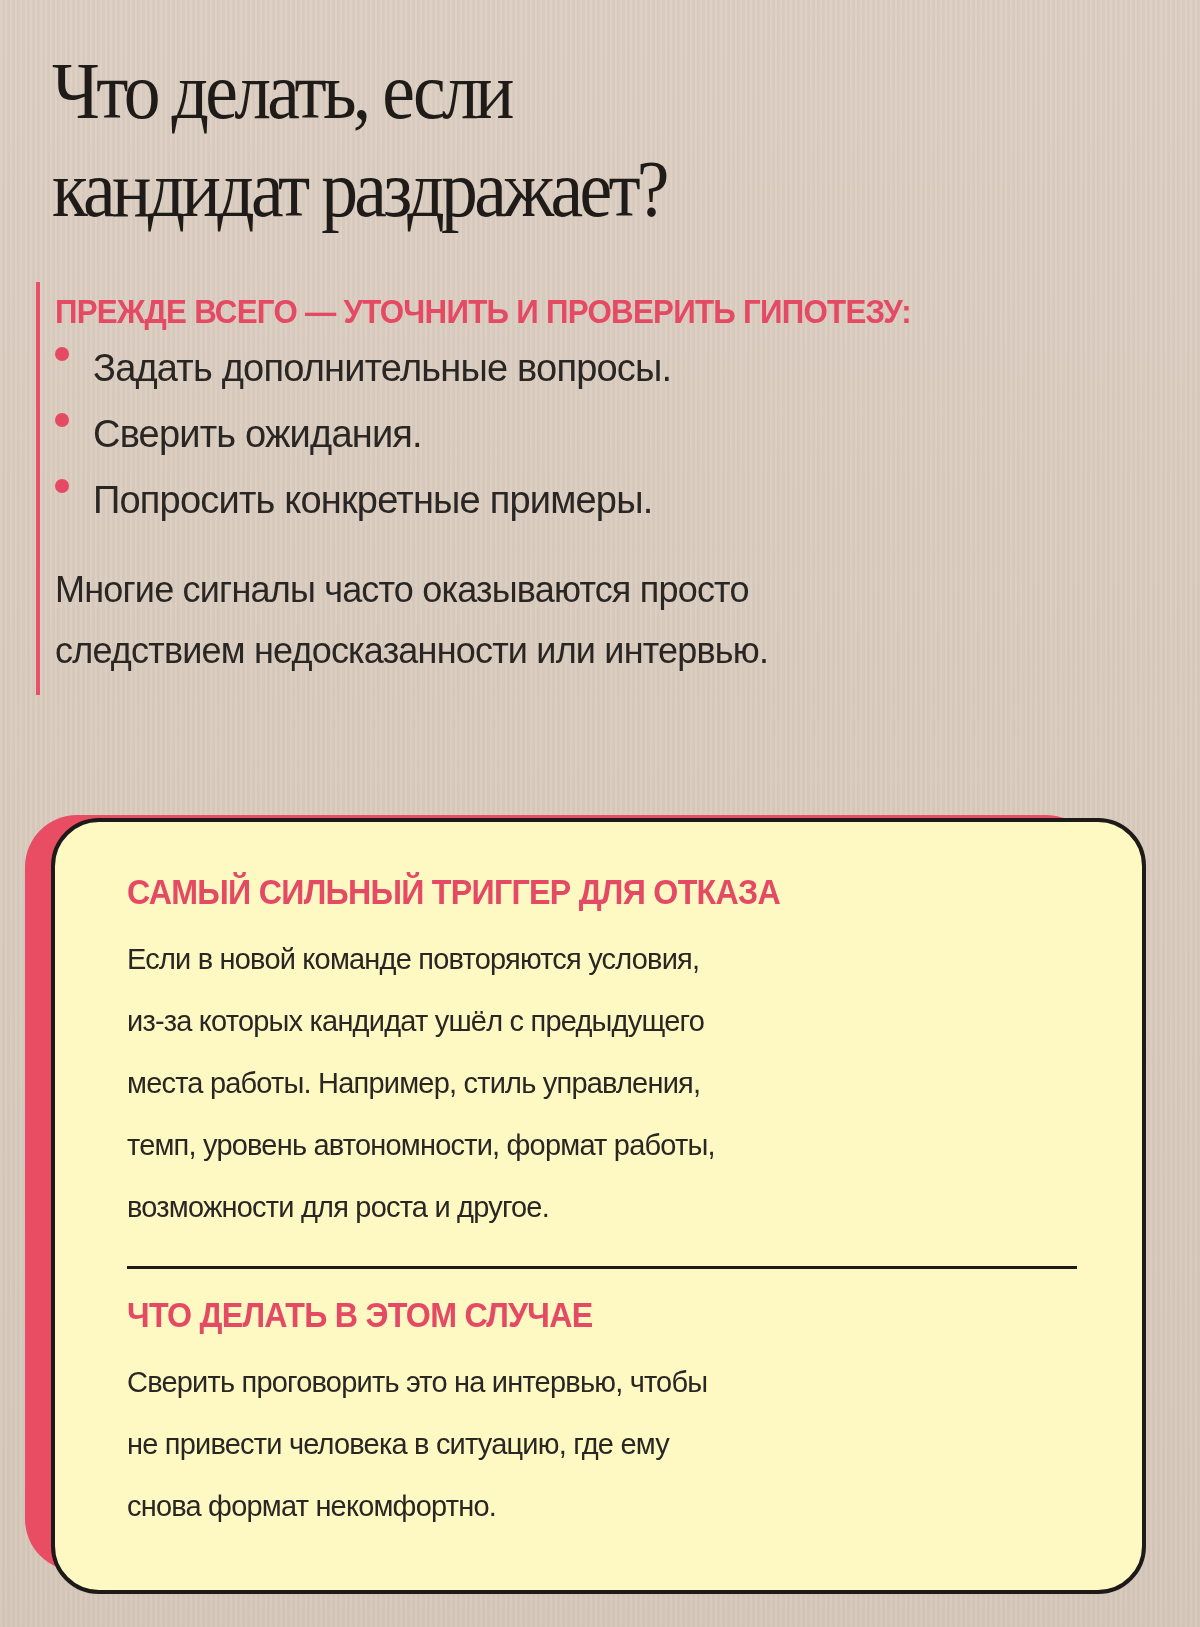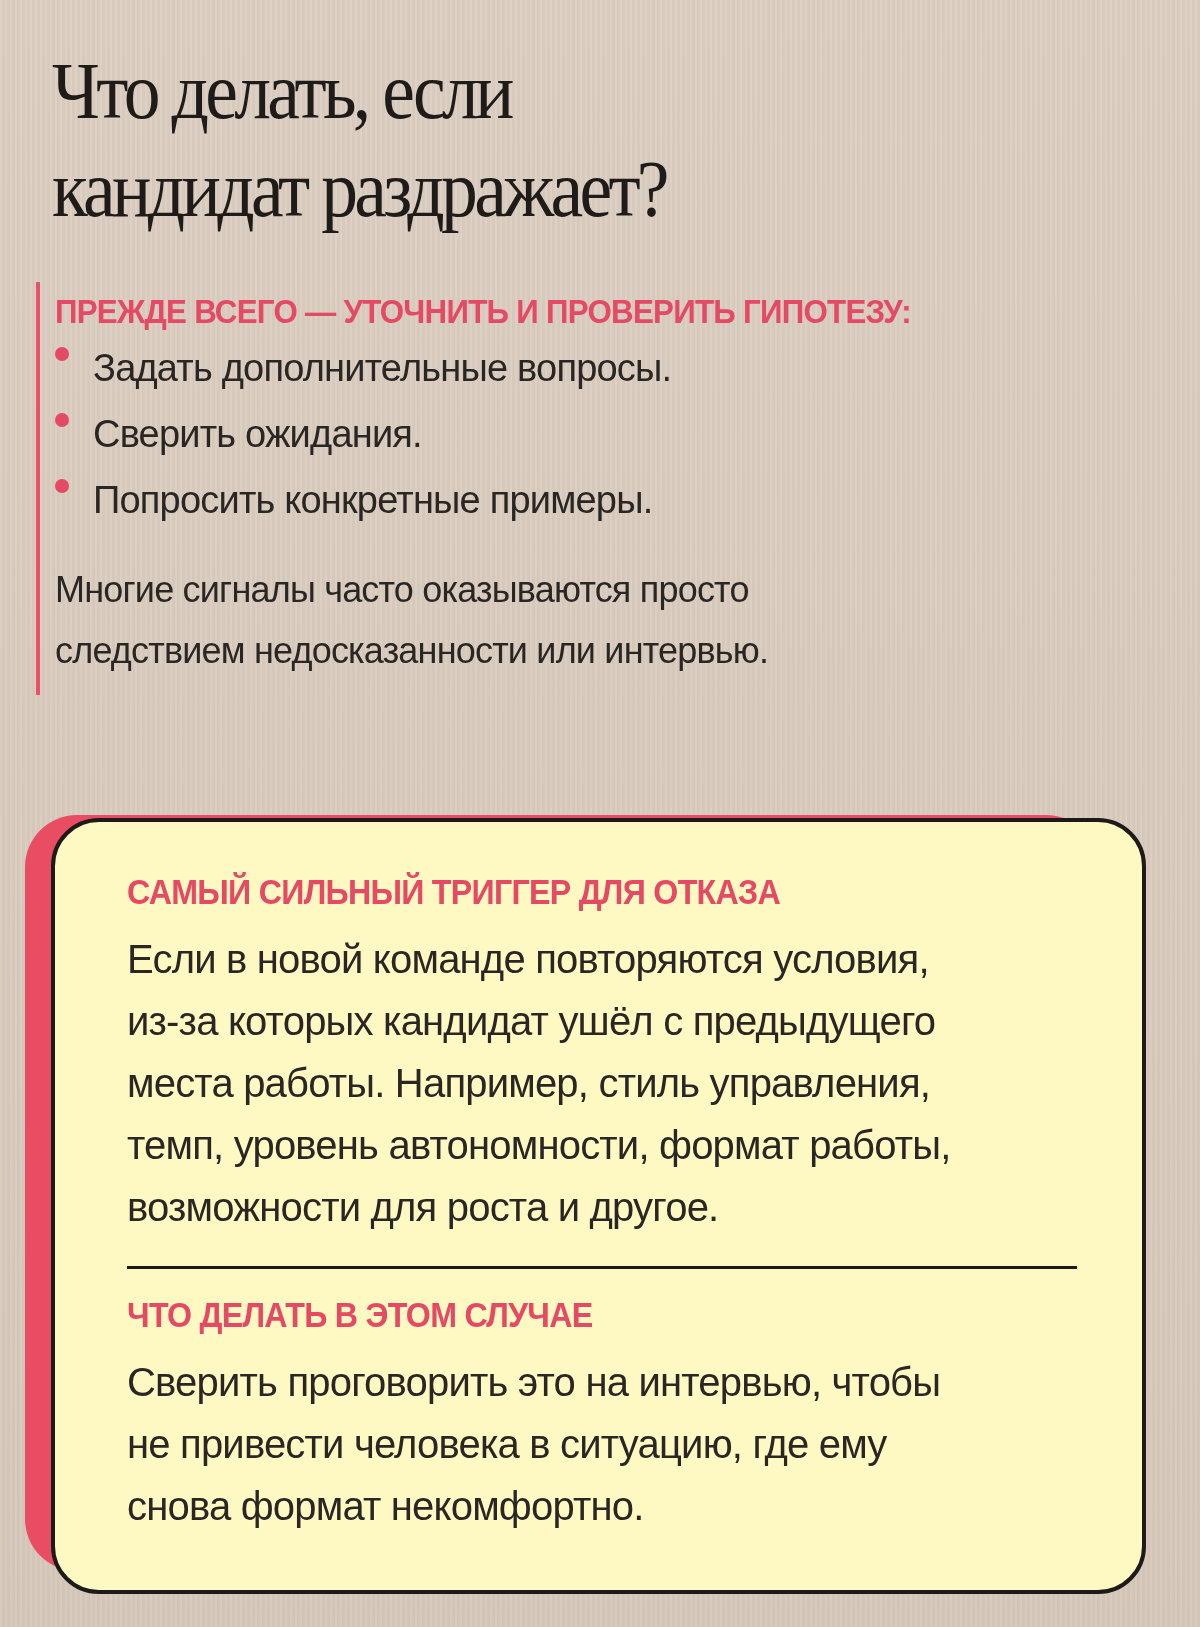--- a/index.html
+++ b/index.html
@@ -41,21 +41,21 @@
   .card {
     position: absolute; left: 51px; top: 780px; width: 1095px; height: 776px;
     background: #fef9c3; border: 4px solid #1d1a19; border-radius: 48px; box-sizing: border-box;
     padding: 50px 70px 0 72px;
     margin-top: 38px;
   }
   .card h3 {
     margin: 0; color: #e44a64; font-size: 35px; font-weight: bold; letter-spacing: -0.8px;
     transform: scaleX(0.92); transform-origin: left; white-space: nowrap;
   }
-  .card p { margin: 16px 0 0 0; font-size: 40px; line-height: 62px; letter-spacing: -0.8px; }
+  .card p { margin: 16px 0 0 0; font-size: 29px; line-height: 62px; letter-spacing: -0.8px; }
   .divider { margin: 28px 0 26px 0; height: 3px; background: #1d1a19; width: 950px; }
 </style>
 </head>
 <body>
 
 <h1 class="title">
   <span>Что делать, если</span><br>
   <span>кандидат раздражает?</span>
 </h1>
 

